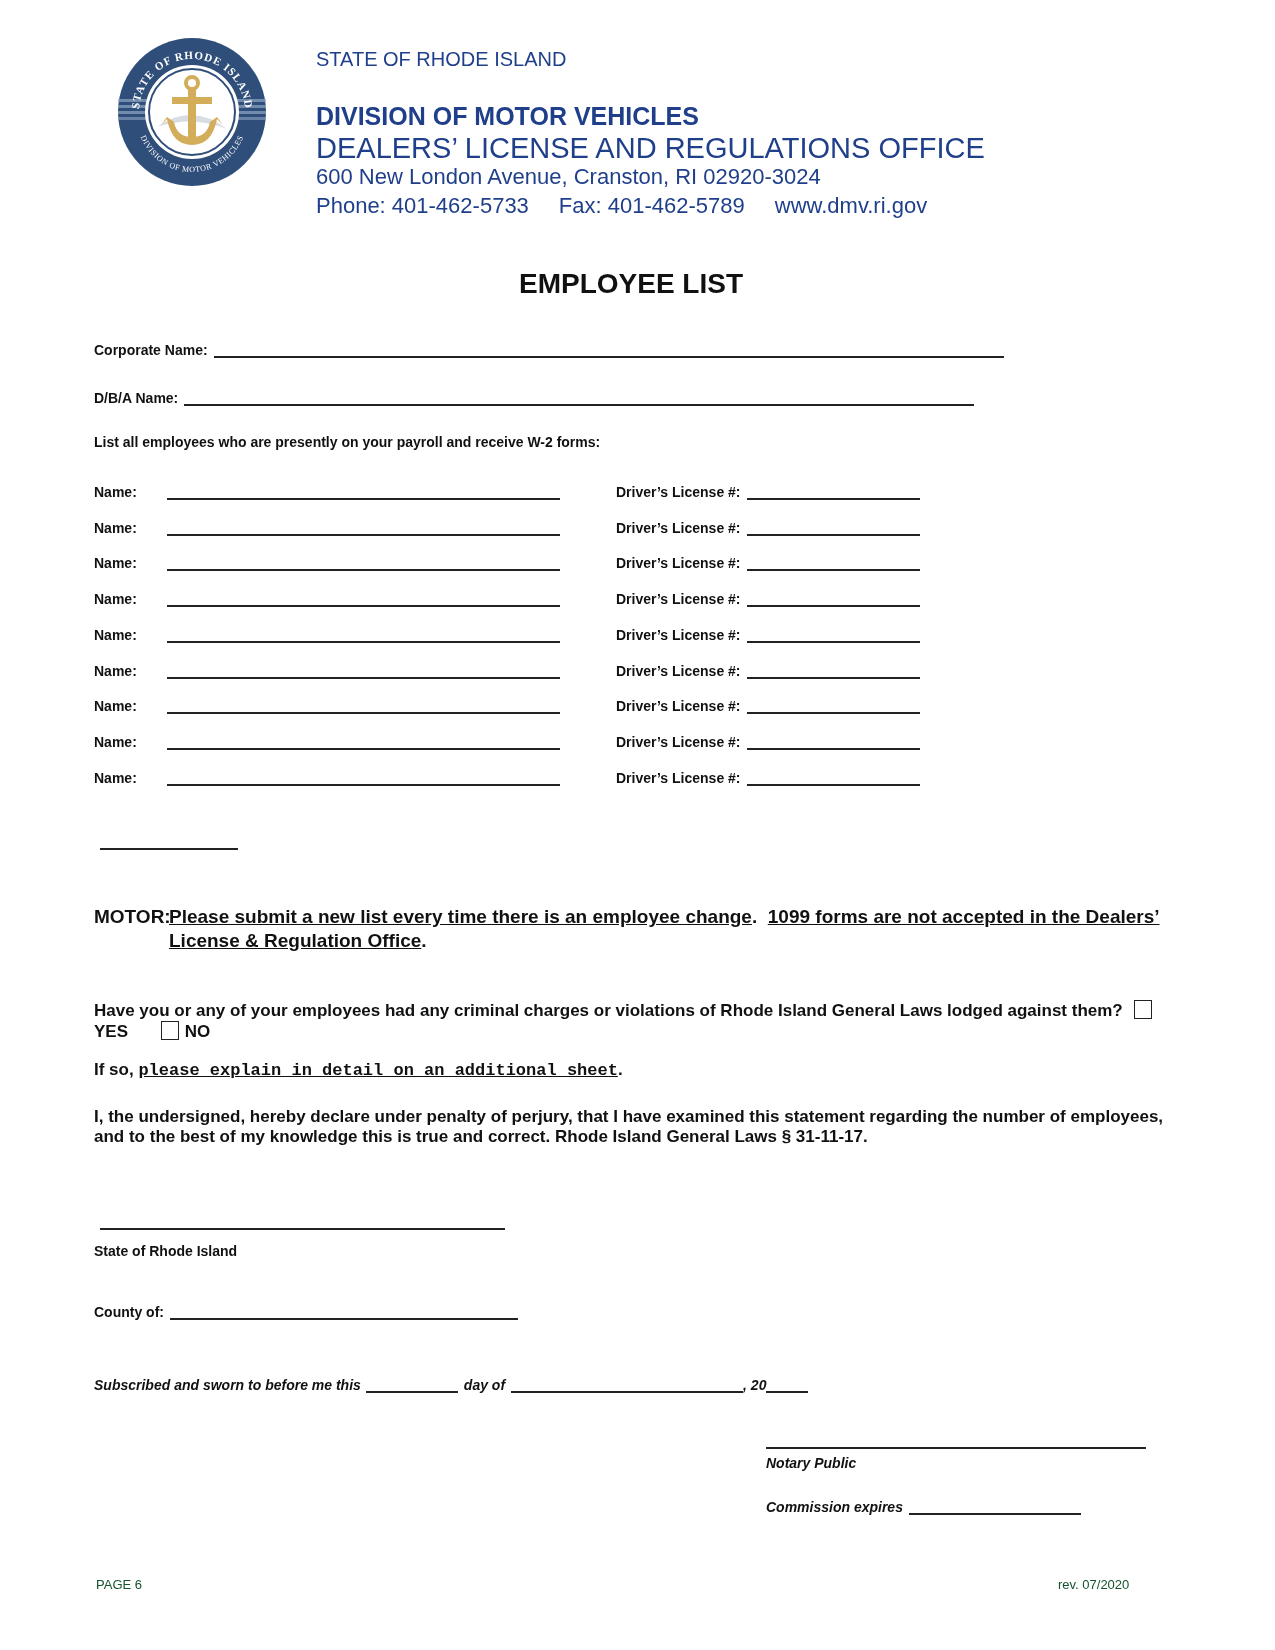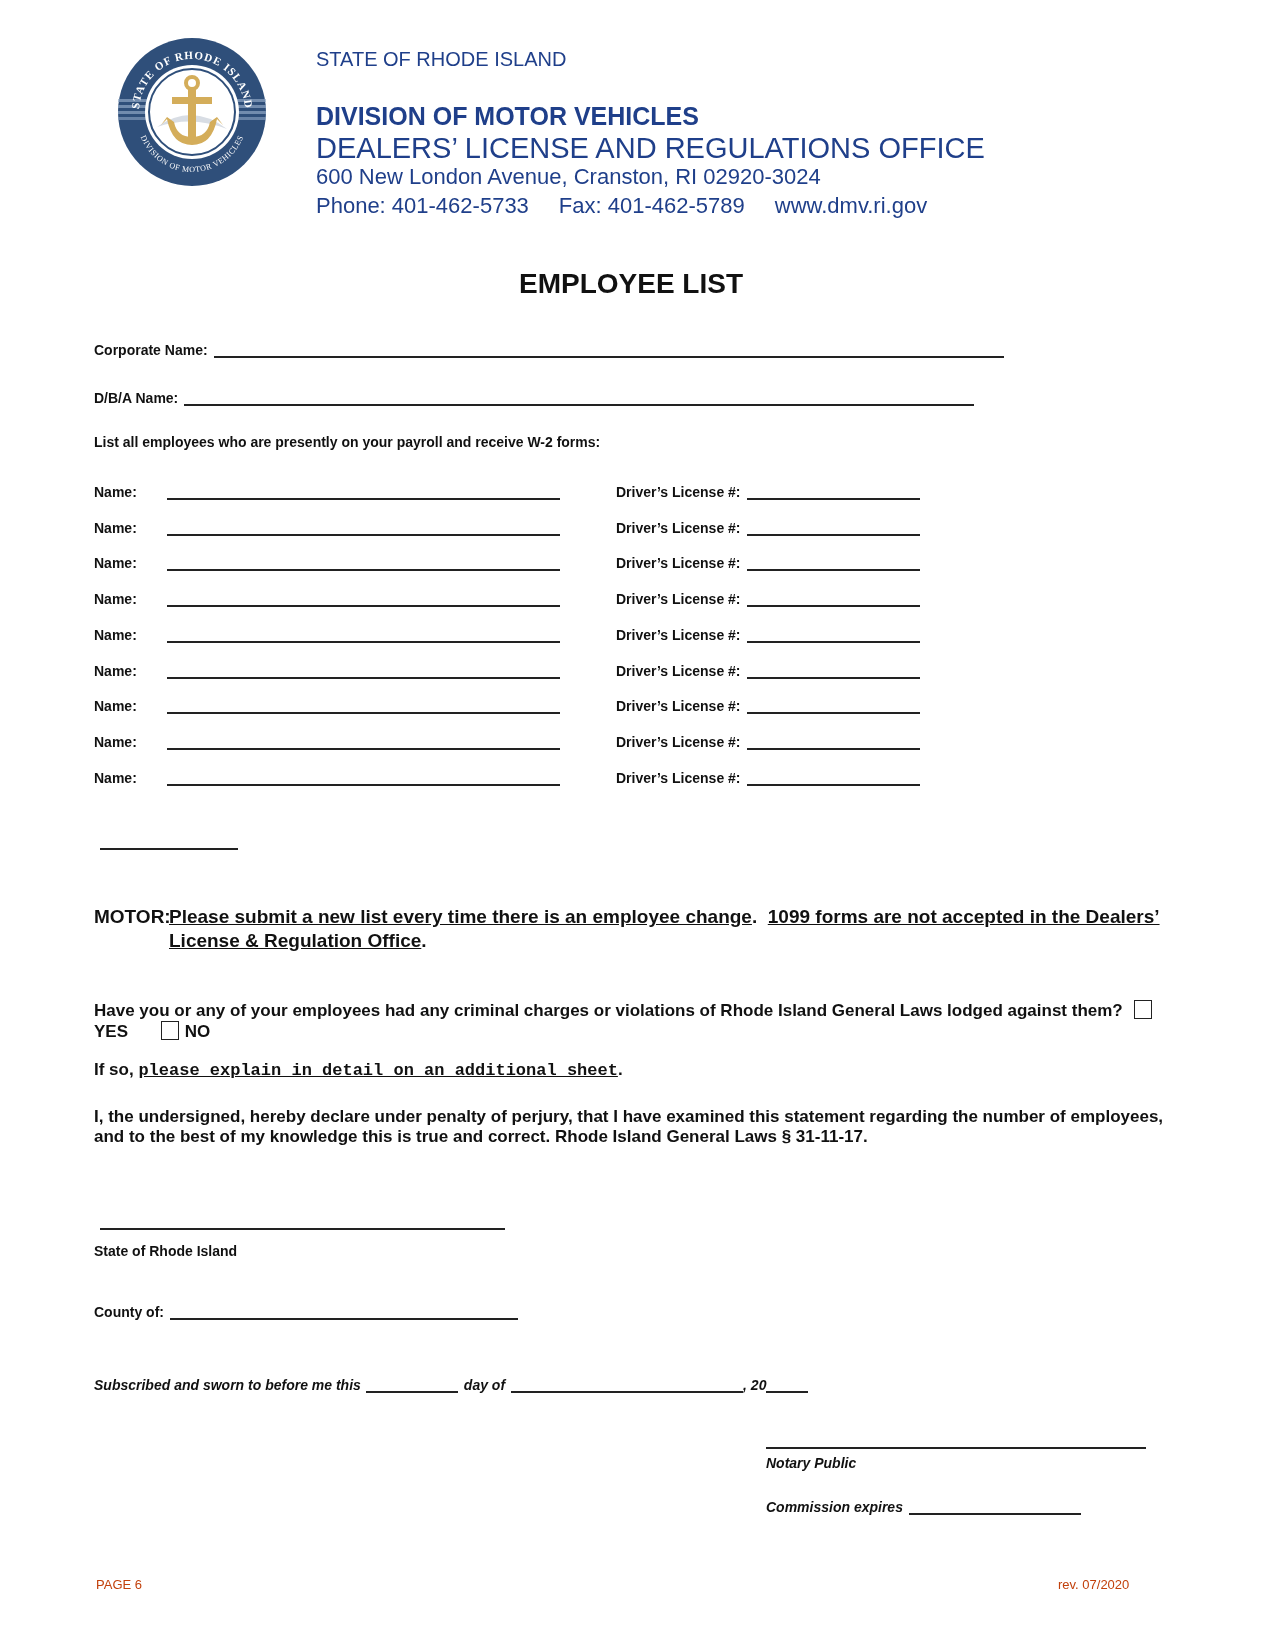--- a/index.html
+++ b/index.html
@@ -14,21 +14,21 @@
   .hdr-contact { left: 316px; top: 193px; font-size: 22px; white-space: pre; }
   .title { left: 0; width: 1262px; top: 268px; text-align: center; font-size: 28px; font-weight: bold; }
   .lbl { font-size: 14px; font-weight: bold; white-space: nowrap; }
   .blank { display: inline-block; border-bottom: 2px solid #222; height: 18px; vertical-align: baseline; }
   .row { position: absolute; left: 94px; display: flex; align-items: flex-end; }
   .note { left: 94px; top: 905px; font-size: 19px; font-weight: bold; width: 1080px; line-height: 24px; }
   .note .u { text-decoration: underline; }
   .para { left: 94px; font-size: 17px; font-weight: bold; width: 1080px; line-height: 20px; }
   .chk { display: inline-block; width: 16px; height: 17px; border: 1.5px solid #222; vertical-align: -3px; margin: 0 6px 0 6px; }
   .ital { font-style: italic; }
-  .footer { font-size: 13px; color: #c2410c; }
+  .footer { font-size: 13px; color: #14532d; }
 </style>
 </head>
 <body>
 
 <div class="abs" style="left:117px;top:37px;width:150px;height:150px;">
   <svg width="150" height="150" viewBox="0 0 150 150">
     <defs>
       <path id="arcTop" d="M 22 75 A 53 53 0 0 1 128 75"></path>
       <path id="arcBot" d="M 20 80 A 55 55 0 0 0 130 80"></path>
     </defs>

